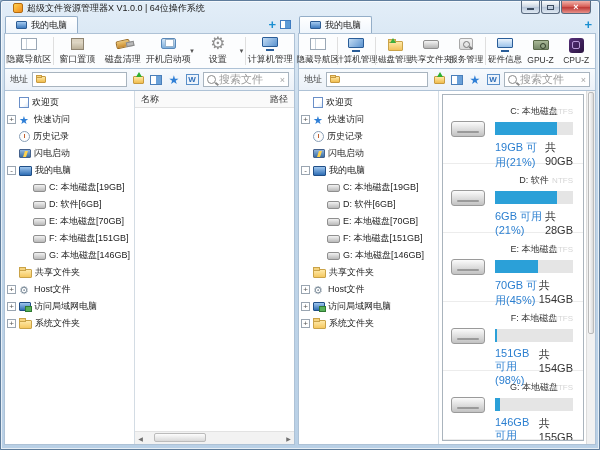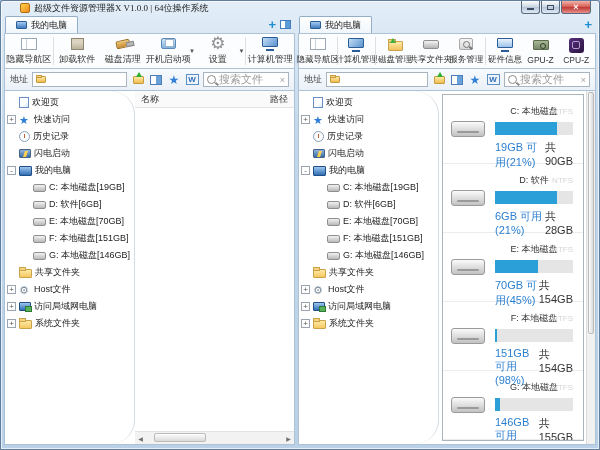--- a/index.html
+++ b/index.html
@@ -1,22 +1,22 @@
 <!DOCTYPE html>
 <html><head>
 <meta charset="utf-8">
 <style>
   html,body{margin:0;padding:0;width:600px;height:450px;overflow:hidden;
     font-family:"Liberation Sans","DejaVu Sans",sans-serif;background:#9fb8ce;}
   .win{position:absolute;inset:0;box-sizing:border-box;border:1px solid #5f7d9c;
     background:linear-gradient(#e3eef8,#c2d7ea 30%,#b9d0e6);border-radius:3px 3px 0 0;
     box-shadow:inset 0 0 0 1px rgba(255,255,255,.65);}
   
-  .titlebar{height:14px;display:flex;align-items:center;gap:4px;padding-left:19px;
-    font-size:9px;color:#222;font-family:Liberation Serif, serif;}
+  .titlebar{height:14px;display:flex;align-items:center;gap:4px;padding-left:12px;
+    font-size:9px;color:#222;}
   .app-icon{width:10px;height:10px;flex:none;border:1px solid #b36b10;border-radius:2px;
     background:linear-gradient(135deg,#ffd24d,#f08a1d);box-sizing:border-box;}
   .win-controls{position:absolute;top:0;right:8px;display:flex;z-index:5;}
   .wc{width:19px;height:13px;margin-left:1px;box-sizing:border-box;border:1px solid #5a6b80;border-top:none;
     border-radius:0 0 3px 3px;display:flex;align-items:center;justify-content:center;
     background:linear-gradient(#fdfefe,#ccd7e3 48%,#b7c6d9 52%,#dfe9f3);}
   .wc-min i{display:block;width:7px;height:2px;background:#3c4c60;margin-top:4px;}
   .wc-max i{display:block;width:7px;height:5px;border:1.5px solid #3c4c60;box-sizing:border-box;}
   .wc-close{width:30px;background:linear-gradient(#f2b2aa,#d8625a 45%,#bf3b38 55%,#e8928a);}
   .wc-close i{font-style:normal;color:#fff;font-size:9px;line-height:9px;font-weight:bold;}
@@ -110,21 +110,21 @@
   .w-ico::before{content:"W";}
   .searchbox{width:86px;flex:none;height:15px;box-sizing:border-box;background:#fff;
     border:1px solid #a8b4bf;display:flex;align-items:center;gap:3px;padding:0 3px;}
   .mag{width:7px;height:7px;border:1.5px solid #8a8a8a;border-radius:50%;box-sizing:content-box;position:relative;flex:none;}
   .mag::after{content:"";position:absolute;left:7px;top:7px;width:4px;height:1.5px;background:#8a8a8a;transform:rotate(40deg);}
   .sp-text{flex:1;color:#9a9a9a;font-size:11px;overflow:hidden;white-space:nowrap;}
   .clear-x{color:#a5a5a5;font-size:9px;flex:none;}
   
   .content{flex:1;min-height:0;display:flex;box-sizing:border-box;background:#fff;
     border:1px solid #aec2d6;border-top:none;position:relative;}
-  .tree{flex:none;border-right:1px solid #d3dce4;padding-top:3px;overflow:hidden;border-radius:24px;}
+  .tree{flex:none;border-right:1px solid #d3dce4;padding-top:3px;overflow:hidden;}
   .pane-left .tree{width:129px;}
   .pane-right .tree{width:139px;}
   .trow{height:17px;display:flex;align-items:center;gap:3px;font-size:9px;color:#222;white-space:nowrap;}
   .expander{width:9px;height:9px;flex:none;box-sizing:border-box;border:1px solid #9aa5b1;background:#fff;
     font-size:8px;line-height:7px;text-align:center;color:#555;}
   .ti{flex:none;display:inline-block;position:relative;}
   .ti-page{width:10px;height:11px;box-sizing:border-box;border:1px solid #6a8fc8;
     background:linear-gradient(135deg,#ffffff 60%,#d6e4f5);}
   .ti-star{width:12px;height:12px;}
   .ti-star::before{content:"★";color:#2f7fd6;font-size:11px;line-height:12px;}
@@ -227,21 +227,21 @@
           <span class="ic">
               <span class="ic-hidenav"></span>
             </span>
           <span class="lbl">隐藏导航区</span>
         </div>
         <div class="tsep"></div>
         <div class="tbtn">
           <span class="ic">
               <span class="ic-box"></span>
             </span>
-          <span class="lbl">卸载软件</span>
+          <span class="lbl">窗口置顶</span>
         </div>
         <div class="tbtn">
           <span class="ic">
               <span class="ic-brush"></span>
             </span>
           <span class="lbl">磁盘清理</span>
         </div>
         <div class="tbtn">
           <span class="ic">
               <span class="ic-startup"></span>

